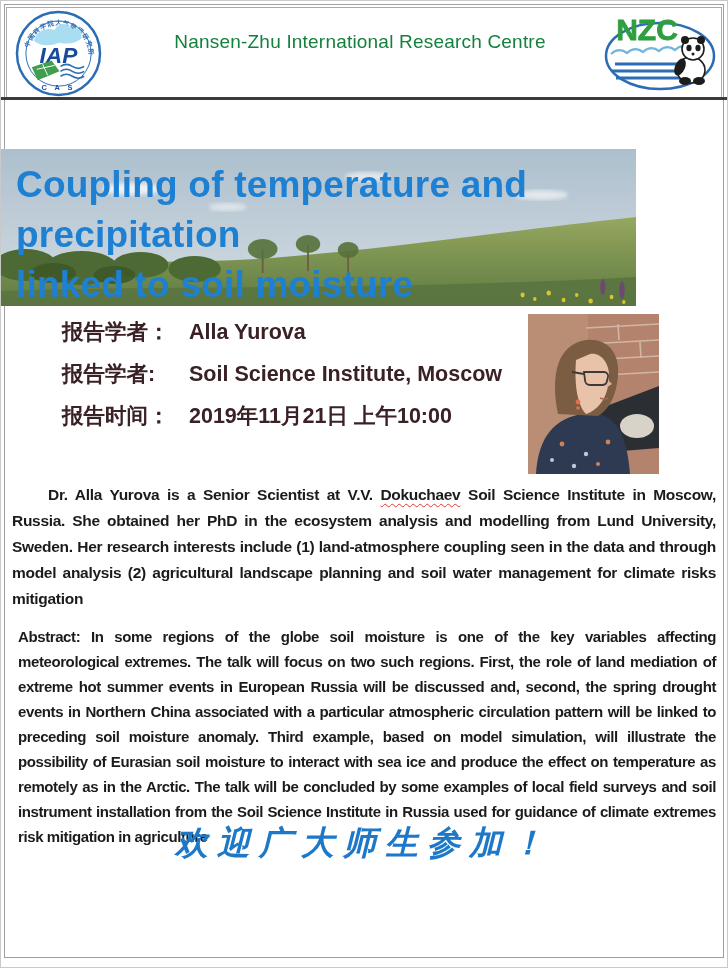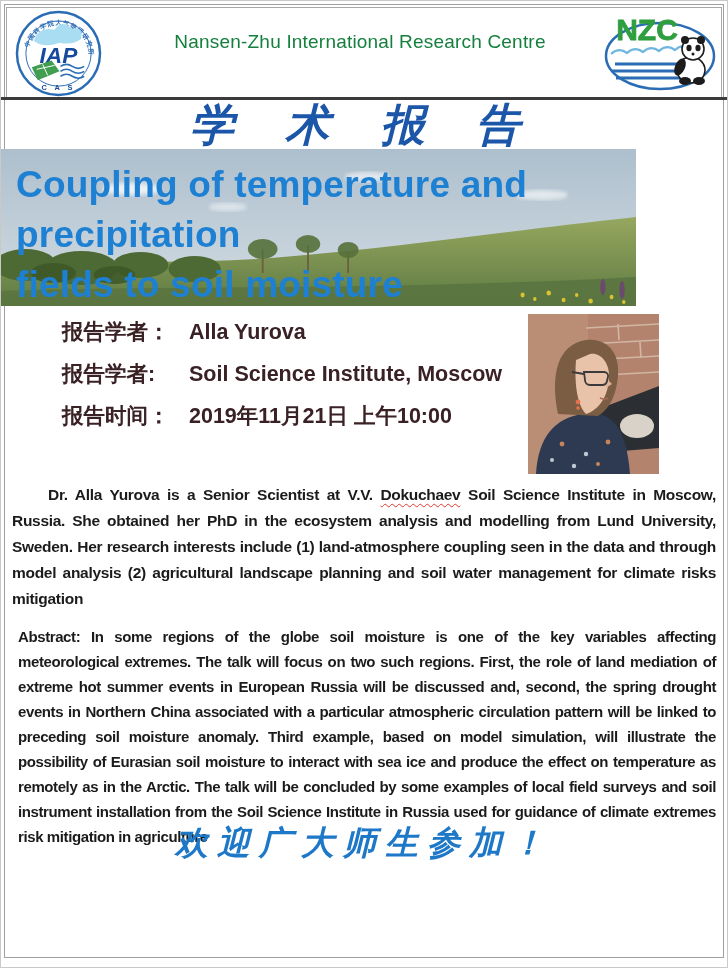--- a/index.html
+++ b/index.html
@@ -114,21 +114,20 @@
       <ellipse cx="96" cy="69" rx="6" ry="4" fill="#1c1c1c"></ellipse>
       <circle cx="90" cy="37" r="11" fill="#ffffff" stroke="#1c1c1c" stroke-width="1.6"></circle>
       <circle cx="82" cy="28" r="4" fill="#1c1c1c"></circle>
       <circle cx="98" cy="28" r="4" fill="#1c1c1c"></circle>
       <ellipse cx="86" cy="36" rx="2.6" ry="3.2" fill="#1c1c1c"></ellipse>
       <ellipse cx="95" cy="36" rx="2.6" ry="3.2" fill="#1c1c1c"></ellipse>
       <circle cx="90" cy="42" r="1.5" fill="#1c1c1c"></circle>
     </g>
   </svg>
 
-  <div class="announce">学 术 报 告</div>
 
   <div class="banner">
     <svg viewBox="0 0 728 157" preserveAspectRatio="none">
       <defs>
         <linearGradient id="sky" x1="0" y1="0" x2="0" y2="1">
           <stop offset="0" stop-color="#adbfcd"></stop>
           <stop offset="1" stop-color="#d4dde3"></stop>
         </linearGradient>
         <linearGradient id="grass" x1="0" y1="0" x2="0" y2="1">
           <stop offset="0" stop-color="#96a75f"></stop>
@@ -175,21 +174,21 @@
         <circle cx="700" cy="148" r="2.2"></circle>
           <circle cx="714" cy="153" r="2"></circle>
       </g>
       <g fill="#6b4a6e">
         <ellipse cx="690" cy="138" rx="3" ry="8"></ellipse>
         <ellipse cx="712" cy="141" rx="3" ry="9"></ellipse>
       </g>
     </svg>
     <div class="banner-title">
       <div>Coupling of temperature and precipitation</div>
-      <div>fields to soil moisture</div>
+      <div>linked to soil moisture</div>
     </div>
   </div>
 
   <div class="details">
     <div class="detail-row">
       <span class="detail-label">报告学者：</span>
       <span class="detail-value">Alla Yurova</span>
     </div>
     <div class="detail-row">
       <span class="detail-label">报告学者:</span>

